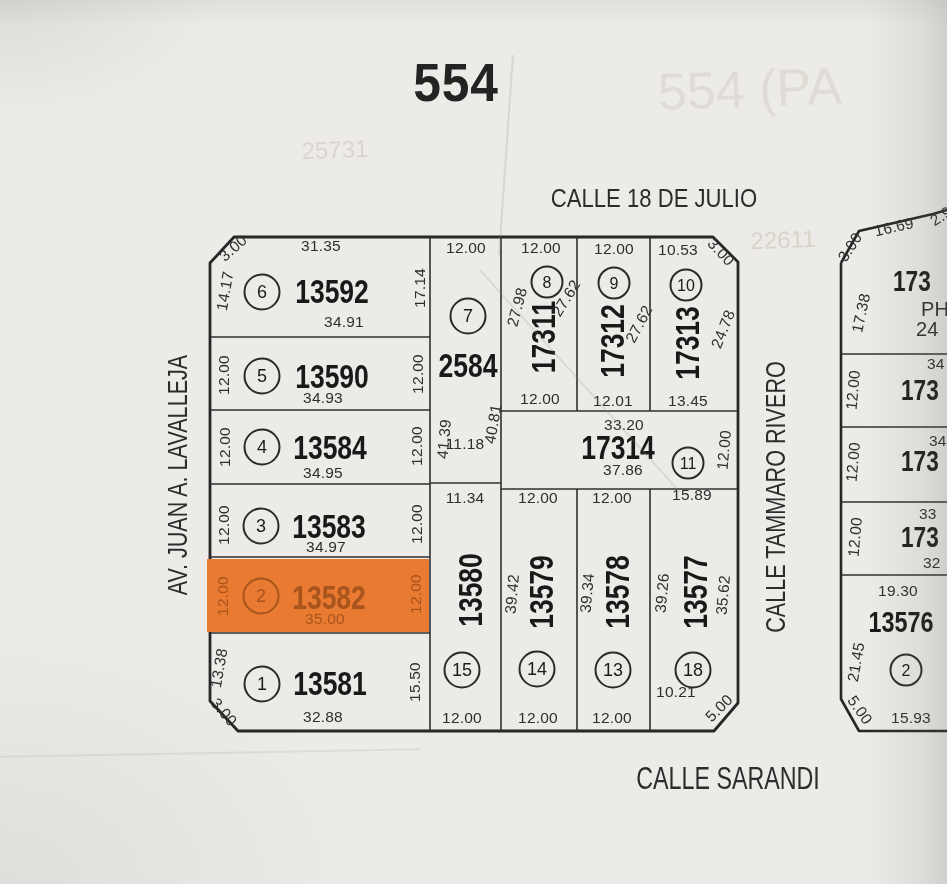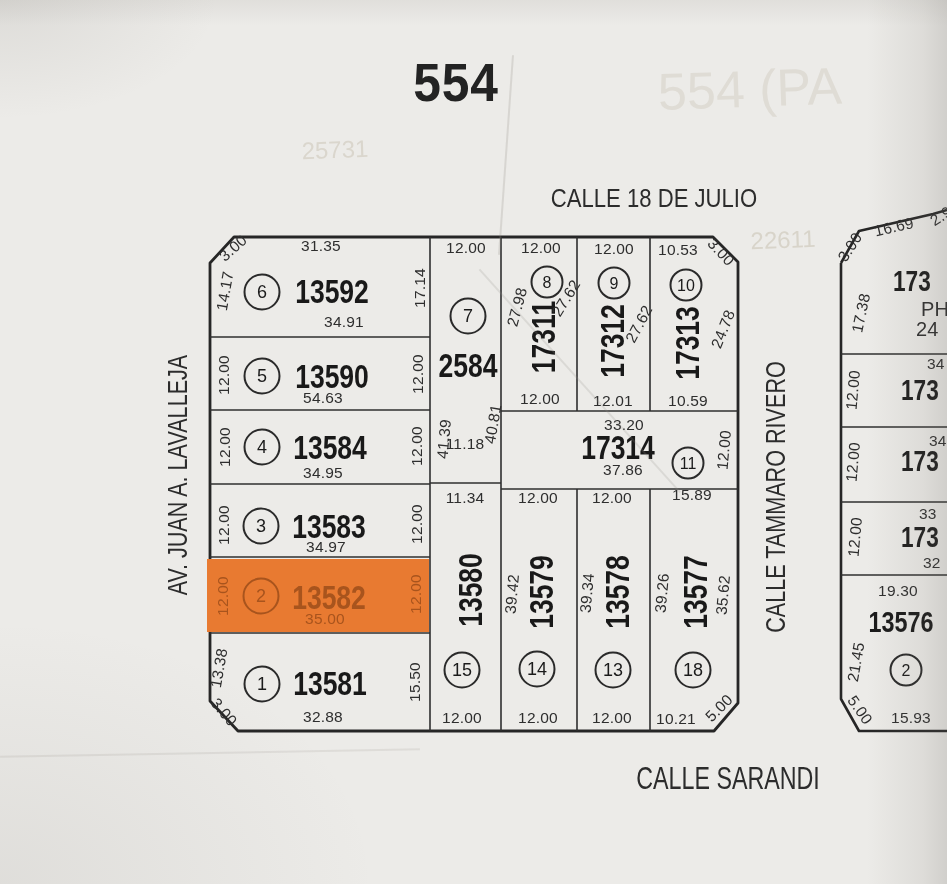--- a/index.html
+++ b/index.html
@@ -113,21 +113,21 @@
   <span class="lb dim" style="left:321px;top:246px">31.35</span>
   <span class="lb dim rv80" style="left:225px;top:291px">14.17</span>
   <span class="lb dim rv" style="left:420px;top:288px">17.14</span>
   <span class="lb dim" style="left:344px;top:322px">34.91</span>
   <span class="lb dim rc42n" style="left:233px;top:248px">3.00</span>
 
   <div class="circ c34" style="left:262px;top:376px">5</div>
   <span class="lb num" style="left:332px;top:376px">13590</span>
   <span class="lb dim rv" style="left:224px;top:375px">12.00</span>
   <span class="lb dim rv" style="left:418px;top:374px">12.00</span>
-  <span class="lb dim" style="left:323px;top:398px">54.63</span>
+  <span class="lb dim" style="left:323px;top:398px">34.93</span>
 
   <div class="circ c34" style="left:262px;top:447px">4</div>
   <span class="lb num" style="left:330px;top:447px">13584</span>
   <span class="lb dim rv" style="left:225px;top:447px">12.00</span>
   <span class="lb dim rv" style="left:417px;top:446px">12.00</span>
   <span class="lb dim" style="left:323px;top:473px">34.95</span>
 
   <div class="circ c34" style="left:261px;top:526px">3</div>
   <span class="lb num" style="left:329px;top:526px">13583</span>
   <span class="lb dim rv" style="left:224px;top:525px">12.00</span>
@@ -165,21 +165,21 @@
   <div class="circ c30" style="left:614px;top:283px">9</div>
   <span class="lb num rv" style="left:612px;top:341px">17312</span>
   <span class="lb dim rt62" style="left:639px;top:324px">27.62</span>
   <span class="lb dim" style="left:613px;top:401px">12.01</span>
 
   <span class="lb dim" style="left:678px;top:250px">10.53</span>
   <span class="lb dim rc47" style="left:721px;top:252px">3.00</span>
   <div class="circ c30" style="left:686px;top:285px">10</div>
   <span class="lb num rv" style="left:687px;top:343px">17313</span>
   <span class="lb dim rt68" style="left:723px;top:329px">24.78</span>
-  <span class="lb dim" style="left:688px;top:401px">10.59</span>
+  <span class="lb dim" style="left:688px;top:401px">13.45</span>
 
   <span class="lb dim" style="left:624px;top:425px">33.20</span>
   <span class="lb num" style="left:618px;top:447px">17314</span>
   <div class="circ c30" style="left:688px;top:463px">11</div>
   <span class="lb dim rv85" style="left:724px;top:450px">12.00</span>
   <span class="lb dim" style="left:623px;top:470px">37.86</span>
 
   <span class="lb dim" style="left:465px;top:498px">11.34</span>
   <span class="lb num rv" style="left:470px;top:590px">13580</span>
   <div class="circ c34" style="left:462px;top:670px">15</div>
@@ -195,21 +195,21 @@
   <span class="lb dim rv85" style="left:587px;top:593px">39.34</span>
   <span class="lb num rv" style="left:617px;top:592px">13578</span>
   <div class="circ c34" style="left:613px;top:670px">13</div>
   <span class="lb dim" style="left:612px;top:718px">12.00</span>
 
   <span class="lb dim" style="left:692px;top:495px">15.89</span>
   <span class="lb dim rv85" style="left:662px;top:593px">39.26</span>
   <span class="lb num rv" style="left:695px;top:592px">13577</span>
   <span class="lb dim rv85" style="left:723px;top:595px">35.62</span>
   <div class="circ c34" style="left:693px;top:670px">18</div>
-  <span class="lb dim" style="left:676px;top:719px">10.21</span>
+  <span class="lb dim" style="left:676px;top:692px">10.21</span>
   <span class="lb dim rc45n" style="left:719px;top:708px">5.00</span>
 
   <span class="lb dim rc57n" style="left:850px;top:247px">3.00</span>
   <span class="lb dim r13n" style="left:894px;top:227px">16.69</span>
   <span class="lb dim r33n" style="left:941px;top:216px">2.9</span>
 
   <span class="lb dim rv78" style="left:861px;top:313px">17.38</span>
   <span class="lb-l numR" style="left:893px;top:281px">173</span>
   <span class="lb-l dim" style="left:921px;top:309px;font-size:20px">PH</span>
   <span class="lb-l dim" style="left:916px;top:329px;font-size:20px">24</span>

